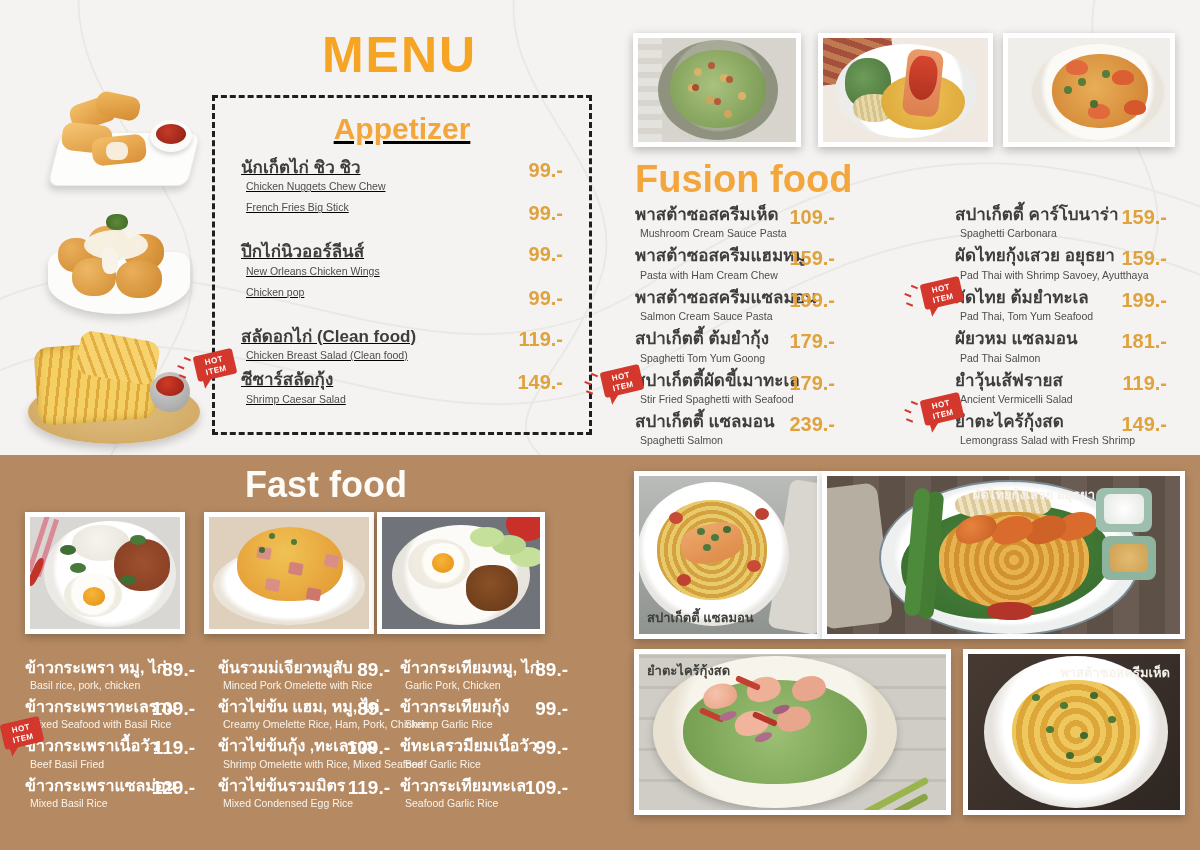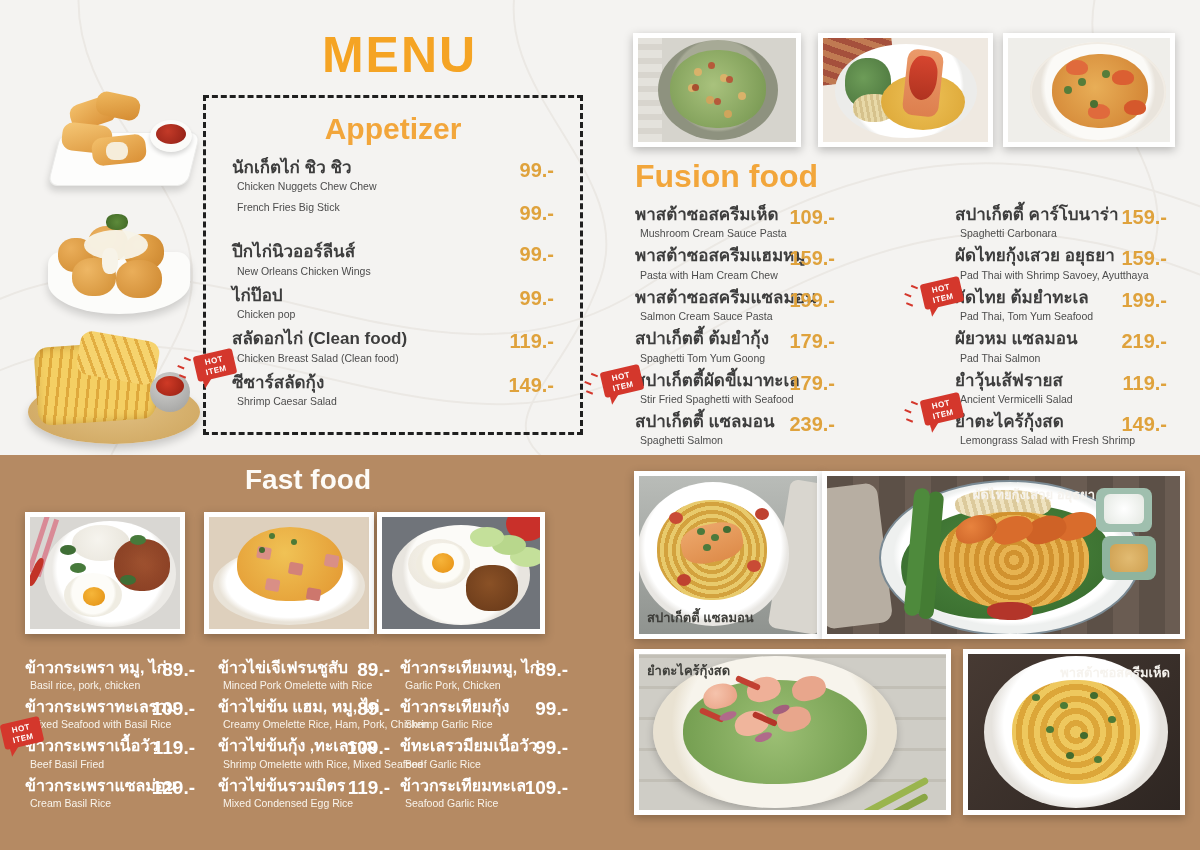--- a/index.html
+++ b/index.html
@@ -3,31 +3,31 @@
 <meta charset="utf-8">
 <style>
   html,body{margin:0;padding:0;background:#888;}
   .canvas{position:relative;width:1200px;height:850px;background:#f4f3f1;overflow:hidden;
           font-family:"Liberation Sans",sans-serif;margin:0 auto;}
   .abs{position:absolute;}
   .tan{position:absolute;left:0;top:455px;width:1200px;height:395px;background:#b58a63;}
   .contours{position:absolute;left:0;top:0;pointer-events:none;}
   .menu-title{position:absolute;left:312px;top:26px;width:175px;text-align:center;
               font-size:50px;font-weight:900;letter-spacing:2px;color:#f5a424;}
-  .app-box{position:absolute;left:203px;top:95px;width:380px;height:340px;border:3px dashed #1f1f1f;box-sizing:border-box;}
+  .app-box{position:absolute;left:212px;top:95px;width:380px;height:340px;border:3px dashed #1f1f1f;box-sizing:border-box;text-decoration:underline;}
   .app-head{text-align:center;font-size:30px;margin-top:14px;color:#f2a63b;font-weight:800;}
   .items{padding:12px 26px 0 26px;}
   .mi{position:relative;padding-right:58px;margin-bottom:9px;min-height:32px;}
   .th{font-size:17px;color:#3d3d3d;font-weight:600;line-height:1.2;white-space:nowrap;}
   .en{font-size:10.5px;color:#4c4c4c;margin-top:2px;padding-left:5px;white-space:nowrap;}
   .pr{position:absolute;right:0;top:1px;font-size:20px;font-weight:800;color:#dfa23c;white-space:nowrap;}
-  .fusion-head{position:absolute;left:635px;top:158px;font-size:32px;font-weight:800;color:#f2a63b;}
+  .fusion-head{position:absolute;left:635px;top:158px;font-size:38px;font-weight:800;color:#f2a63b;}
   .fcol{position:absolute;top:205px;width:200px;}
   .fcol .mi{margin-bottom:7px;min-height:33px;}
-  .ff-head{position:absolute;left:245px;top:464px;font-size:28px;font-weight:800;color:#fdfbf7;}
+  .ff-head{position:absolute;left:245px;top:464px;font-size:36px;font-weight:800;color:#fdfbf7;}
   .ffcol{position:absolute;top:658px;}
   .ffcol .th{font-size:16px;color:#ffffff;font-weight:600;}
   .ffcol .en{color:#f9f4ec;}
   .ffcol .pr{color:#ffffff;font-size:19px;}
   .ffcol .mi{margin-bottom:6px;min-height:31px;}
   .photo{position:absolute;border:5px solid #ffffff;box-shadow:0 3px 9px rgba(0,0,0,.25);overflow:hidden;}
   .photo-raw{position:absolute;}
   .photo-label{position:absolute;font-size:13px;z-index:5;font-weight:600;white-space:nowrap;}
   .lab-dark{color:#3e3e3a;}
   .lab-light{color:#f6f3ee;}
@@ -101,21 +101,20 @@
       <div class="mi">
         <div class="en">French Fries Big Stick</div>
         <div class="pr">99.-</div>
       </div>
       <div class="mi">
         <div class="th">ปีกไก่นิวออร์ลีนส์</div>
         <div class="en">New Orleans Chicken Wings</div>
         <div class="pr">99.-</div>
       </div>
       <div class="mi">
-        <div class="th">ไก่ป๊อป</div>
         <div class="en">Chicken pop</div>
         <div class="pr">99.-</div>
       </div>
       <div class="mi">
         <div class="th">สลัดอกไก่ (Clean food)</div>
         <div class="en">Chicken Breast Salad (Clean food)</div>
         <div class="pr">119.-</div>
       </div>
       <div class="mi">
         <div class="th">ซีซาร์สลัดกุ้ง</div>
@@ -197,21 +196,21 @@
       <div class="pr">159.-</div>
     </div>
     <div class="mi">
       <div class="th">ผัดไทย ต้มยำทะเล</div>
       <div class="en">Pad Thai, Tom Yum Seafood</div>
       <div class="pr">199.-</div>
     </div>
     <div class="mi">
       <div class="th">ผัยวหม แซลมอน</div>
       <div class="en">Pad Thai Salmon</div>
-      <div class="pr">219.-</div>
+      <div class="pr">181.-</div>
     </div>
     <div class="mi">
       <div class="th">ยำวุ้นเส้ฟรายส</div>
       <div class="en">Ancient Vermicelli Salad</div>
       <div class="pr">119.-</div>
     </div>
     <div class="mi">
       <div class="th">ยำตะไคร้กุ้งสด</div>
       <div class="en">Lemongrass Salad with Fresh Shrimp</div>
       <div class="pr">149.-</div>
@@ -259,28 +258,28 @@
       <div class="en">Mixed Seafood with Basil Rice</div>
       <div class="pr">109.-</div>
     </div>
     <div class="mi">
       <div class="th">ข้าวกระเพราเนื้อวัว</div>
       <div class="en">Beef Basil Fried</div>
       <div class="pr">119.-</div>
     </div>
     <div class="mi">
       <div class="th">ข้าวกระเพราแซลม่อน</div>
-      <div class="en">Cream Basil Rice</div>
+      <div class="en">Mixed Basil Rice</div>
       <div class="pr">129.-</div>
     </div>
   </div>
 
   <div class="ffcol" style="left:218px;width:172px">
     <div class="mi">
-      <div class="th">ข้าวไข่เจีเฟรนชูสับ</div>
+      <div class="th">ข้นรวมม่เจียวหมูสับ</div>
       <div class="en">Minced Pork Omelette with Rice</div>
       <div class="pr">89.-</div>
     </div>
     <div class="mi">
       <div class="th">ข้าวไข่ข้น แฮม, หมู, ไก่</div>
       <div class="en">Creamy Omelette Rice, Ham, Pork, Chicken</div>
       <div class="pr">89.-</div>
     </div>
     <div class="mi">
       <div class="th">ข้าวไข่ข้นกุ้ง ,ทะเลรวม</div>

